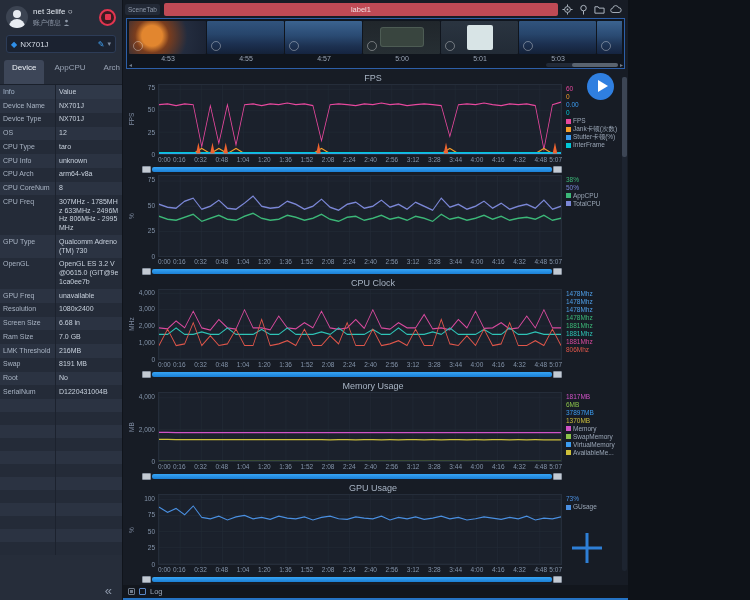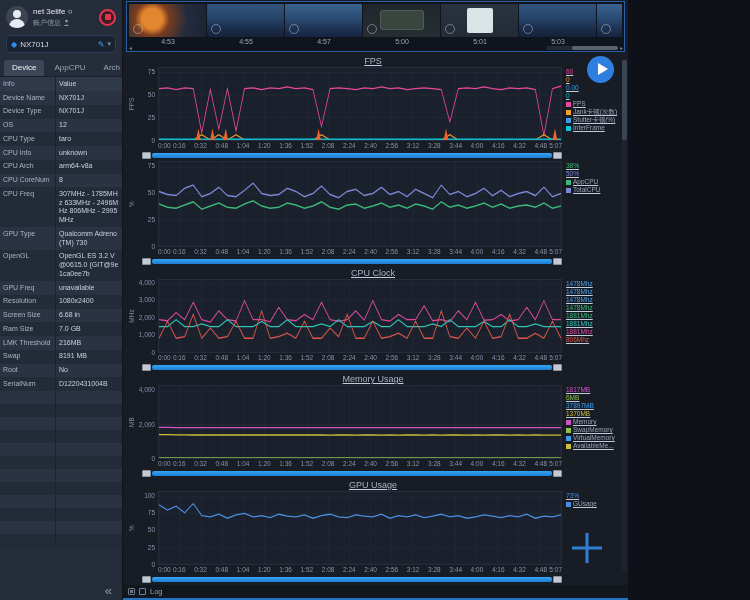--- a/index.html
+++ b/index.html
@@ -22,21 +22,21 @@
        width:6px;height:6px;border-radius:1px;background:#e23550;}
   .select{height:18px;margin:3px 6px 0 6px;background:#1b2230;border:1px solid #2d3c57;border-radius:3px;
           display:flex;align-items:center;gap:3px;padding:0 4px;font-size:8px;color:#d3dae4;cursor:pointer;}
   .gem{color:#2f8fe8;font-size:8px;}
   .brush{color:#3f9ff0;font-size:8px;margin-left:auto;}
   .caret{color:#7f8ca0;font-size:7px;}
   .app-avatar{width:13px;height:13px;border-radius:3px;flex:0 0 auto;
       background:radial-gradient(circle at 40% 35%, #f2e3c2 0 40%, #c79a67 41% 100%);}
   .badge{background:#2e6fd0;color:#fff;font-size:6.5px;padding:1.5px 3px;border-radius:2px;margin-left:auto;white-space:nowrap;}
   .tabs{display:flex;gap:2px;padding:7px 4px 0 4px;border-bottom:1px solid #1a202b;}
-  .tab{font-size:8px;padding:3px 8px 4px 8px;color:#99a3b4;border-radius:3px 3px 0 0;cursor:pointer;}
+  .tab{font-size:8px;padding:3px 8px 12px 8px;color:#99a3b4;border-radius:3px 3px 0 0;cursor:pointer;}
   .tab.active{background:#3d4658;color:#eef2f7;}
   .info-table{flex:1;overflow:hidden;font-size:7px;display:flex;flex-direction:column;}
   .trow{display:flex;align-items:stretch;min-height:13px;}
   .trow.even{background:#2b3342;}
   .trow.odd{background:#242b38;}
   .trow.thead{background:#303949;color:#a5b6cc;min-height:14px;}
   .tcell{padding:2.5px 3px;line-height:1.25;}
   .tcell-k{width:55px;color:#a9b4c4;flex:0 0 auto;}
   .tcell-v{flex:1;color:#c8d1dd;border-left:1px solid #1c222e;word-break:break-all;}
   .thead .tcell-k{color:#a5b6cc;}
@@ -67,21 +67,21 @@
                 background:#d8e4e6;}
   .time-row{display:flex;margin-top:1px;}
   .time-cell{width:78px;text-align:center;font-size:7px;color:#9aa5b5;flex:0 0 auto;}
   .strip-scroll{position:absolute;right:6px;bottom:1px;width:72px;height:4px;background:#222a37;border-radius:2px;cursor:pointer;}
   .strip-scroll-handle{width:46px;height:4px;background:#59636f;border-radius:2px;margin-left:auto;}
   .strip-arrow{position:absolute;bottom:0;font-size:6px;color:#6f7a8a;}
   .strip-arrow.l{left:2px;} .strip-arrow.r{right:1px;}
 
   .charts{flex:1;position:relative;padding:1px 8px 0 3px;min-height:0;}
   .chart-stack{height:100%;display:flex;flex-direction:column;}
-  .chart{flex:1;display:flex;flex-direction:column;min-height:0;text-decoration:underline;}
+  .chart{flex:1;display:flex;flex-direction:column;min-height:0;}
   .chart-title{text-align:center;font-size:9px;color:#a8b4c4;height:12px;line-height:12px;flex:0 0 auto;}
   .chart-body{flex:1;display:flex;min-height:0;}
   .ylabel{width:9px;position:relative;flex:0 0 auto;}
   .ylabel span{position:absolute;top:50%;left:50%;transform:translate(-50%,-50%) rotate(-90deg);
                font-size:6.5px;color:#7d8aa0;white-space:nowrap;}
   .yaxis{width:23px;position:relative;flex:0 0 auto;font-size:6.5px;color:#8494aa;}
   .ytick{position:absolute;right:3px;transform:translateY(-50%);line-height:1;}
   .plot-wrap{flex:1;position:relative;background:#1b212c;border:1px solid #252d3a;min-width:0;overflow:hidden;}
   .plot-wrap svg{position:absolute;inset:0;width:100%;height:100%;}
   .right-col{width:58px;flex:0 0 auto;padding:1px 0 0 4px;font-size:6.5px;display:flex;flex-direction:column;}
@@ -275,20 +275,43 @@
             <div class="tcell tcell-v"></div>
           </div>
         </div>
     </div>
 
     <div class="collapse-btn">«</div>
   </aside>
 
   <main class="main">
 
+    <div class="scene-bar">
+      <div class="scene-tab">SceneTab</div>
+      <div class="label-bar">
+        <span>label1</span>
+      </div>
+      <div class="top-icons">
+        <svg width="11" height="11" viewBox="0 0 12 12" fill="none" stroke="#b9c2cd" stroke-width="1">
+            <circle cx="6" cy="6" r="3.2"></circle>
+            <circle cx="6" cy="6" r="1" fill="#b9c2cd" stroke="none"></circle>
+            <path d="M6 0.5v2M6 9.5v2M0.5 6h2M9.5 6h2"></path>
+          </svg>
+        <svg width="11" height="11" viewBox="0 0 12 12" fill="none" stroke="#b9c2cd" stroke-width="1">
+            <circle cx="6" cy="4.5" r="3"></circle>
+            <path d="M6 7.5v4"></path>
+          </svg>
+        <svg width="11" height="11" viewBox="0 0 12 12" fill="none" stroke="#b9c2cd" stroke-width="1">
+            <path d="M1 3h3.5l1 1.5H11v5.5H1z"></path>
+          </svg>
+        <svg width="12" height="11" viewBox="0 0 14 12" fill="none" stroke="#b9c2cd" stroke-width="1">
+            <path d="M3.5 9.5a2.5 2.5 0 0 1-.3-5 3.5 3.5 0 0 1 6.8-.6 2.8 2.8 0 0 1 .5 5.6z"></path>
+          </svg>
+      </div>
+    </div>
 
     <div class="thumb-strip">
       <div class="thumb-row" id="thumb-row">
           <div class="thumb v-fire"></div>
           <div class="thumb v-night"></div>
           <div class="thumb v-night2"></div>
           <div class="thumb v-dialog"></div>
           <div class="thumb v-light"></div>
           <div class="thumb v-night"></div>
           <div class="thumb v-night2"></div>

